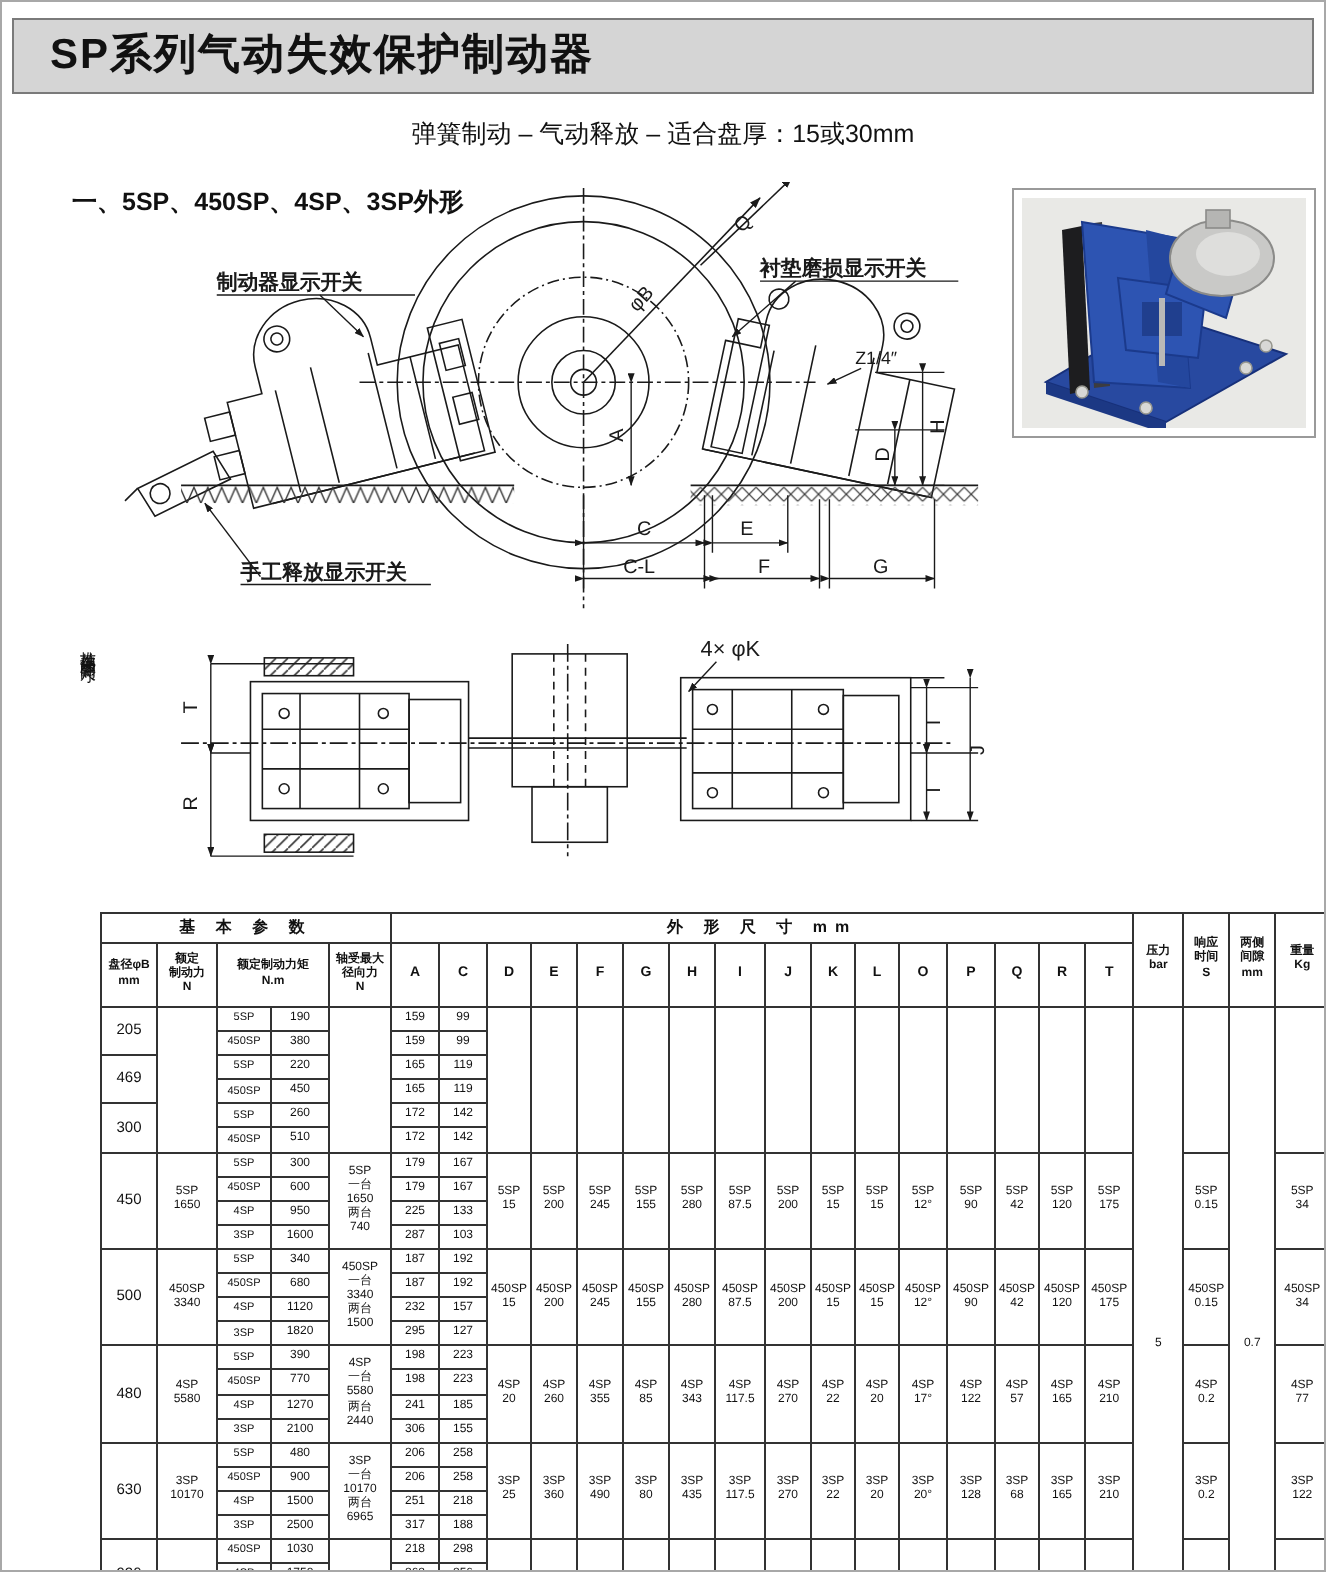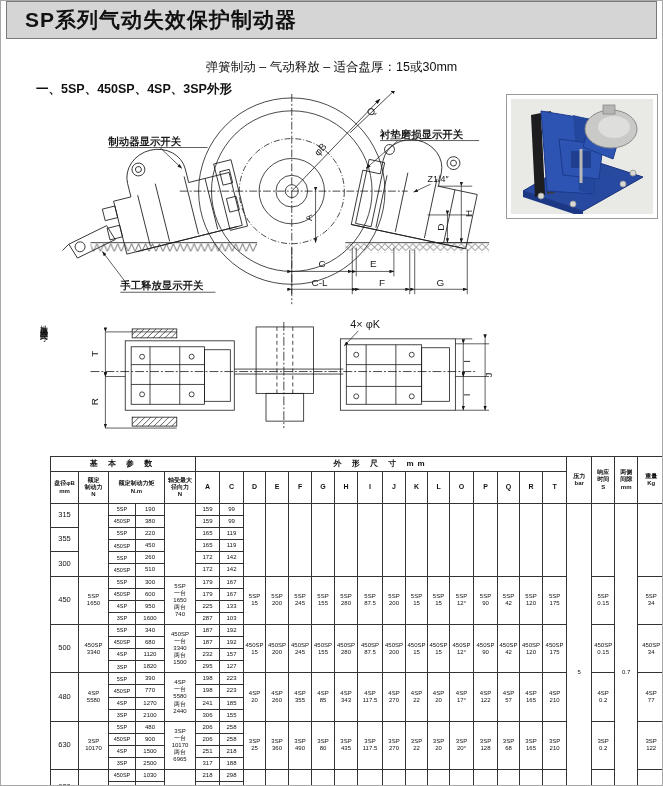--- a/index.html
+++ b/index.html
@@ -1,23 +1,23 @@
 <!DOCTYPE html>
 <html><head>
 <meta charset="utf-8">
 <style>
   html,body{margin:0;padding:0;background:#fff;}
   .page{position:relative;width:663px;height:786px;background:#fff;border:1px solid #a8a8a8;
         box-sizing:border-box;font-family:"Liberation Sans","DejaVu Sans",sans-serif;color:#111;overflow:hidden;}
-  .title-bar{position:absolute;left:5px;top:0;width:651px;height:38px;background:#d5d5d5;
+  .title-bar{position:absolute;left:5px;top:8px;width:651px;height:38px;background:#d5d5d5;
         border:1px solid #7a7a7a;box-sizing:border-box;line-height:36px;padding-left:18px;
         font-size:21px;font-weight:bold;letter-spacing:1px;}
   .subtitle{position:absolute;left:0;top:58px;width:100%;text-align:center;font-size:12.5px;font-weight:normal;}
   .sec-title{position:absolute;font-size:12.5px;font-weight:bold;}
-  .sec1{left:35px;top:80px;}
+  .sec1{left:35px;top:92px;}
   .sec2{left:35px;top:437px;}
   .drawing{position:absolute;left:28px;top:90px;width:475px;height:345px;}
   .space-note{position:absolute;left:36px;top:318px;height:112px;writing-mode:vertical-rl;
         text-orientation:upright;font-size:8px;letter-spacing:1px;}
   .photo{position:absolute;left:505px;top:93px;width:152px;height:125px;border:1px solid #9a9a9a;
         background:#fff;padding:4px;box-sizing:border-box;}
   .photo svg{width:100%;height:100%;display:block;}
   table.params{position:absolute;left:33px;top:455px;width:597px;height:387px;border-collapse:collapse;
         table-layout:fixed;border:1.5px solid #222;margin-left:16px;}
   .params th,.params td{border:0.8px solid #333;padding:0;text-align:center;vertical-align:middle;
@@ -288,21 +288,21 @@
           <th class="hL">L</th>
           <th class="hL">O</th>
           <th class="hL">P</th>
           <th class="hL">Q</th>
           <th class="hL">R</th>
           <th class="hL">T</th>
         </tr>
       </thead>
     <tbody>
         <tr>
-          <td rowspan="2" class="dia">315</td>
+          <td rowspan="2" class="dia">205</td>
           <td rowspan="6"></td>
           <td class="mod">5SP</td>
           <td>190</td>
           <td rowspan="6"></td>
           <td>159</td>
           <td>99</td>
           <td rowspan="6"></td>
           <td rowspan="6"></td>
           <td rowspan="6"></td>
           <td rowspan="6"></td>
@@ -321,21 +321,21 @@
           <td rowspan="28">0.7</td>
           <td rowspan="6"></td>
         </tr>
         <tr>
           <td class="mod">450SP</td>
           <td>380</td>
           <td>159</td>
           <td>99</td>
         </tr>
         <tr>
-          <td rowspan="2" class="dia">355</td>
+          <td rowspan="2" class="dia">469</td>
           <td class="mod">5SP</td>
           <td>220</td>
           <td>165</td>
           <td>119</td>
         </tr>
         <tr>
           <td class="mod">450SP</td>
           <td>450</td>
           <td>165</td>
           <td>119</td>

